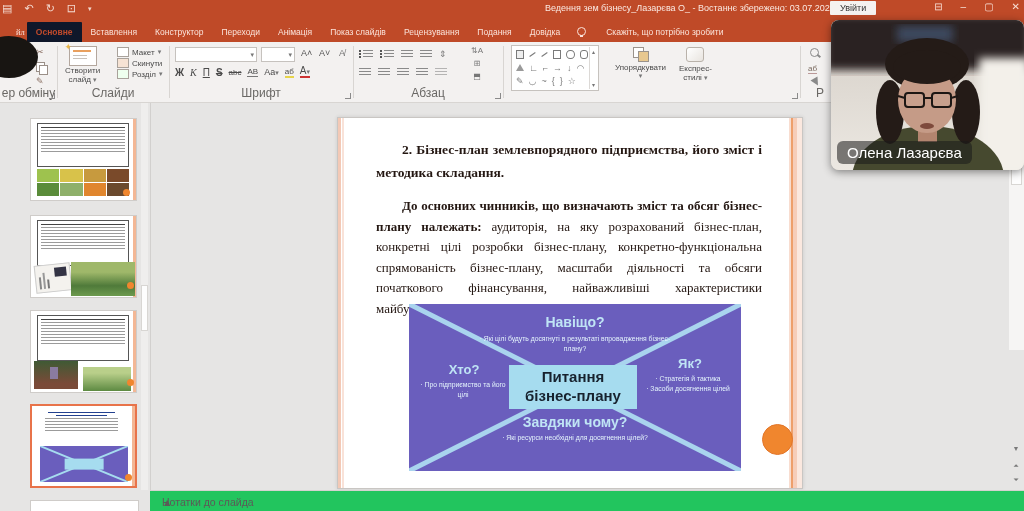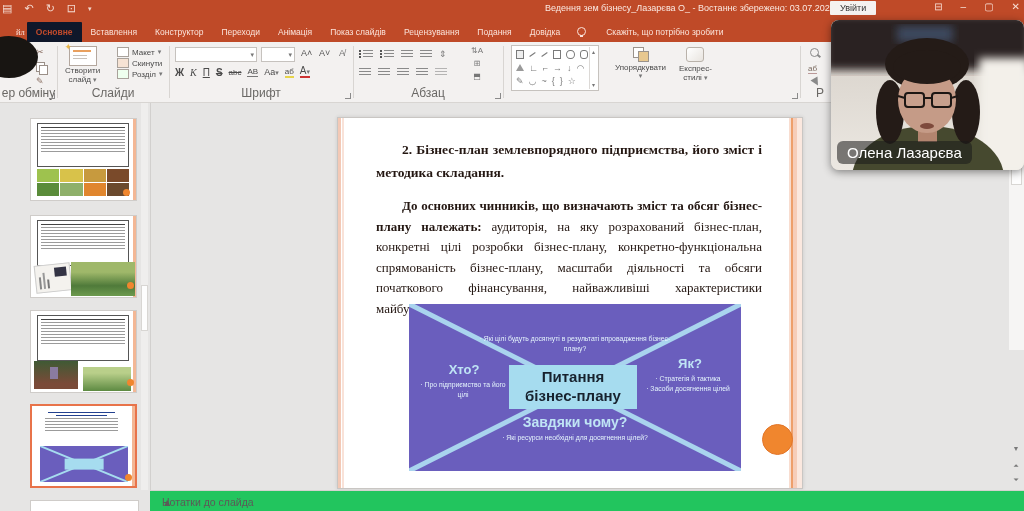--- a/index.html
+++ b/index.html
@@ -434,20 +434,21 @@
 
     <div class="slide-text s-title">2. Бізнес-план землевпорядного підприємства, його зміст і методика складання.</div>
 
     <div class="slide-text s-body"><b>До основних чинників, що визначають зміст та обсяг бізнес-плану належать:</b><span> аудиторія, на яку розрахований бізнес-план, конкретні цілі розробки бізнес-плану, конкретно-функціональна спрямованість бізнес-плану, масштаби діяльності та обсяги початкового фінансування, найважливіші характеристики майбутнього продукту і стадії його життєвого циклу.</span></div>
 
     <div class="diagram">
       <svg width="332" height="167">
         <line x1="-4" y1="-2" x2="336" y2="169" stroke="#a9d4ee" stroke-width="5"></line>
         <line x1="336" y1="-2" x2="-4" y2="169" stroke="#a9d4ee" stroke-width="5"></line>
       </svg>
+      <div class="dq" style="left:96px;top:10px;width:140px;font-size:14px">Навіщо?</div>
       <div class="da" style="left:70px;top:30px;width:192px">· Які цілі будуть досягнуті в результаті впровадження бізнес-плану?</div>
 
       <div class="dq" style="left:12px;top:58px;width:86px;font-size:13px">Хто?</div>
       <div class="da" style="left:6px;top:76px;width:96px">· Про підприємство та його цілі</div>
 
       <div class="dq" style="left:238px;top:52px;width:86px;font-size:13px">Як?</div>
       <div class="da" style="left:230px;top:70px;width:98px">· Стратегія й тактика</div>
       <div class="da" style="left:230px;top:80px;width:98px">· Засоби досягнення цілей</div>
 
       <div class="dq" style="left:86px;top:110px;width:160px;font-size:14px">Завдяки чому?</div>

